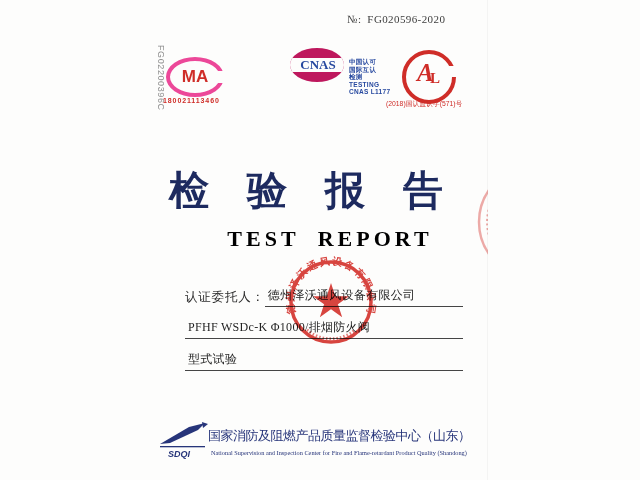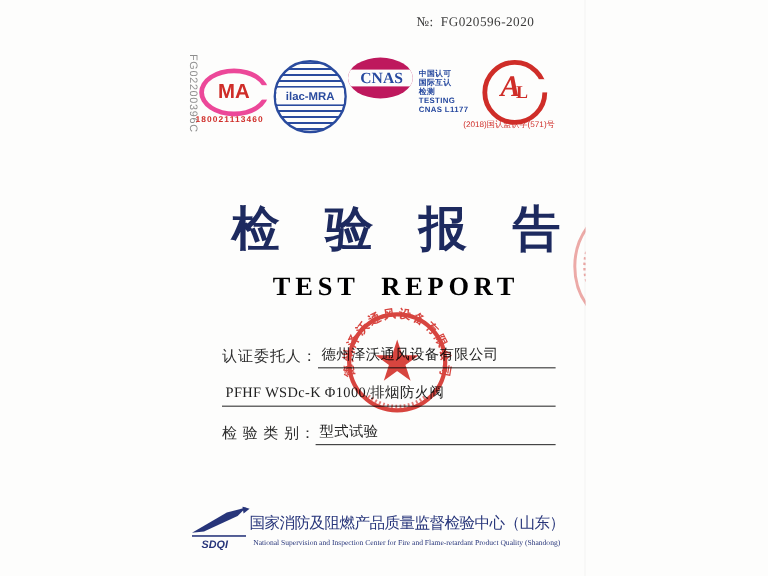--- a/index.html
+++ b/index.html
@@ -36,21 +36,21 @@
     font-size:6.5px;line-height:7.6px;color:#27499f;letter-spacing:.3px;}
 
   
   #cal-circle{left:402px;top:50px;width:46px;height:46px;border:4px solid #cf2d28;border-radius:50%;}
   #cal-notch{right:-5px;top:12px;width:8px;height:11px;background:#fdfdfc;}
   #cal-a{left:11px;top:5px;font-family:"Liberation Serif",serif;font-weight:bold;font-size:25px;color:#cf2d28;font-style:italic;}
   #cal-l{left:24px;top:16px;font-family:"Liberation Serif",serif;font-weight:bold;font-size:15px;color:#cf2d28;}
   #cal-no{left:386px;top:99px;font-size:6.8px;color:#cf2d28;font-family:"Liberation Sans",sans-serif;}
 
   
-  #title-zh{left:155px;top:163px;width:350px;text-align:center;font-size:40px;font-weight:bold;
+  #title-zh{left:155px;top:163px;width:350px;text-align:left;font-size:40px;font-weight:bold;
     color:#1d2a5f;letter-spacing:14px;padding-left:14px;box-sizing:border-box;}
   #title-en{left:155px;top:226px;width:350px;text-align:center;font-size:22px;font-weight:bold;
     color:#000000;letter-spacing:4px;word-spacing:9px;font-family:"Liberation Serif",serif;}
 
   
   #fields{left:185px;top:288px;width:278px;}
   .field-row{display:flex;align-items:flex-end;height:19px;margin-bottom:13px;}
   .field-label{flex:0 0 auto;font-size:12.5px;color:#2e2e2e;letter-spacing:.8px;white-space:pre;padding-bottom:1px;}
   .field-value{flex:1 1 auto;border-bottom:1.5px solid #454545;font-size:12px;color:#1f1f1f;
     padding:0 0 2px 3px;white-space:nowrap;overflow:visible;letter-spacing:.3px;}
@@ -78,25 +78,20 @@
   </div>
 
   <div class="abs" id="vertical-code">FG02200396C</div>
 
   <div class="abs" id="cma-ellipse">
     <span class="ma">MA</span>
     <div class="abs" id="cma-notch"></div>
   </div>
   <div class="abs" id="cma-no">180021113460</div>
 
-  <div class="abs" id="ilac-circle">
-    <div class="abs" id="ilac-band">
-      <span>ilac-MRA</span>
-    </div>
-  </div>
 
   <div class="abs" id="cnas-ellipse">
     <div class="abs" id="cnas-band">
       <span>CNAS</span>
     </div>
   </div>
   <div class="abs" id="cnas-text">
     <div>中国认可</div>
     <div>国际互认</div>
     <div>检测</div>
@@ -116,21 +111,20 @@
 
   <div class="abs" id="fields">
     <div class="field-row">
       <span class="field-label">认证委托人：</span>
       <span class="field-value">德州泽沃通风设备有限公司</span>
     </div>
     <div class="field-row">
       <span class="field-value">PFHF WSDc-K Φ1000/排烟防火阀</span>
     </div>
     <div class="field-row">
-      <span class="field-label">检 验 类 别：</span>
       <span class="field-value">型式试验</span>
     </div>
   </div>
 
   <svg class="abs" id="company-stamp" width="110" height="110" viewBox="-55 -55 110 110">
     <defs>
       <path id="stamp-arc" d="M -34 16 A 37.5 37.5 0 1 1 34 16" fill="none"></path>
     </defs>
     <circle cx="0" cy="0" r="40" fill="none" stroke="#d5302b" stroke-width="3.5"></circle>
     <polygon points="0,-19 11.17,15.37 -18.07,-5.87 18.07,-5.87 -11.17,15.37" fill="#d5302b"></polygon>

